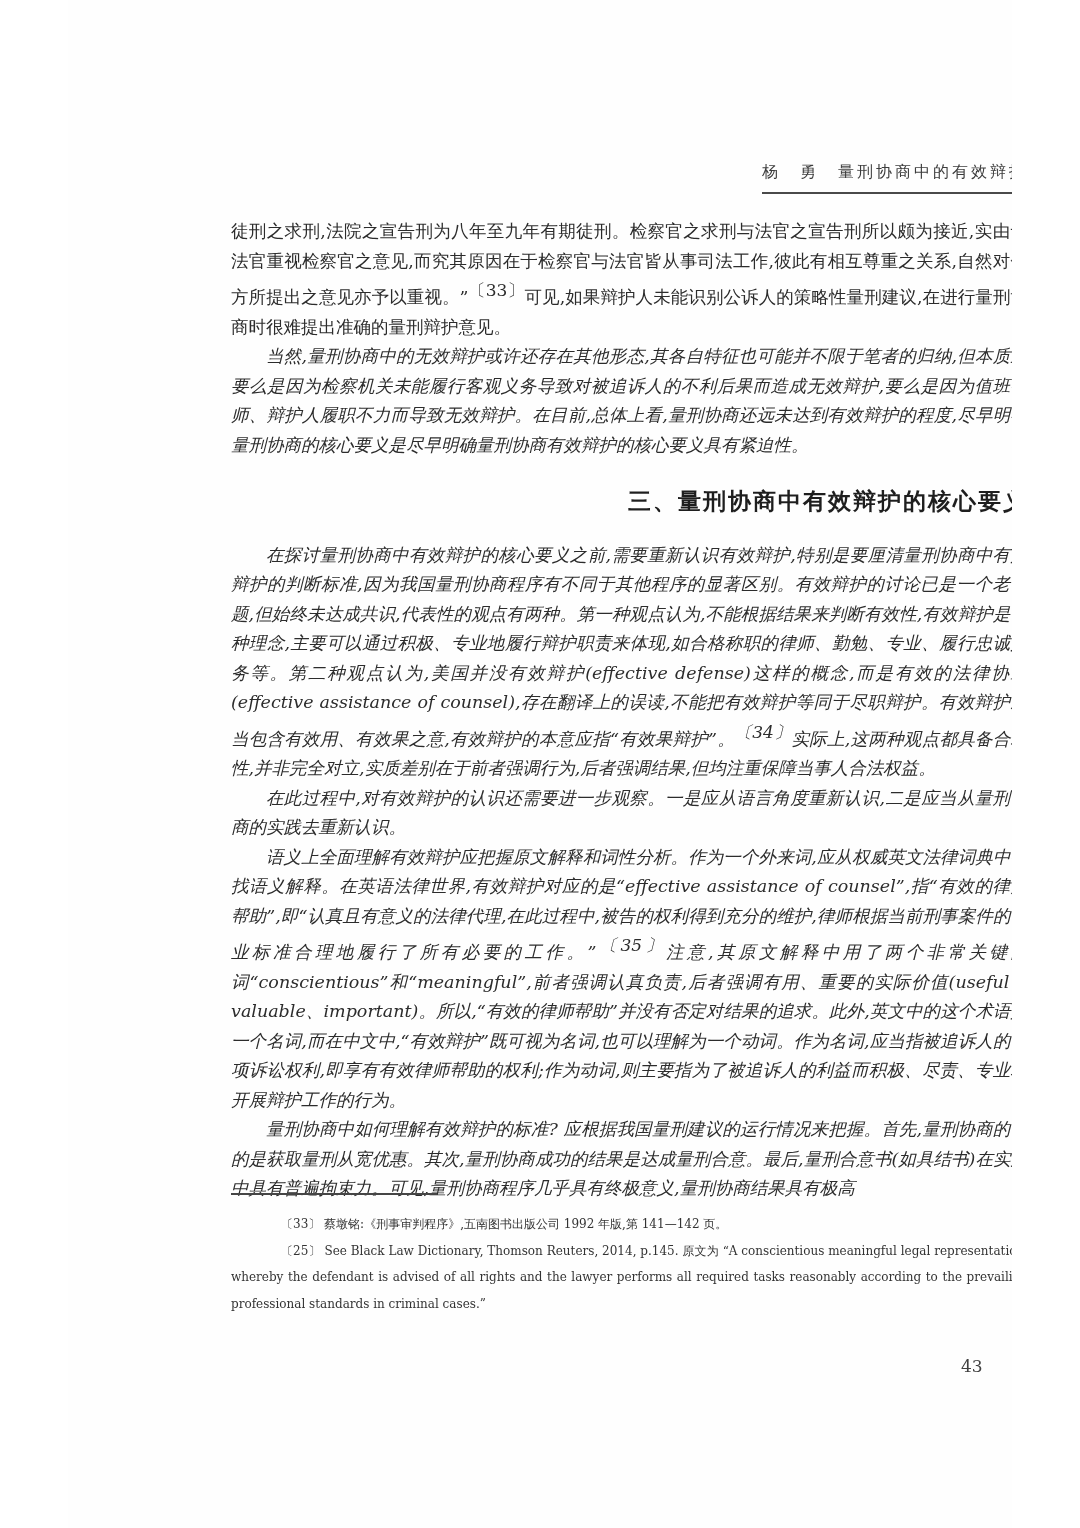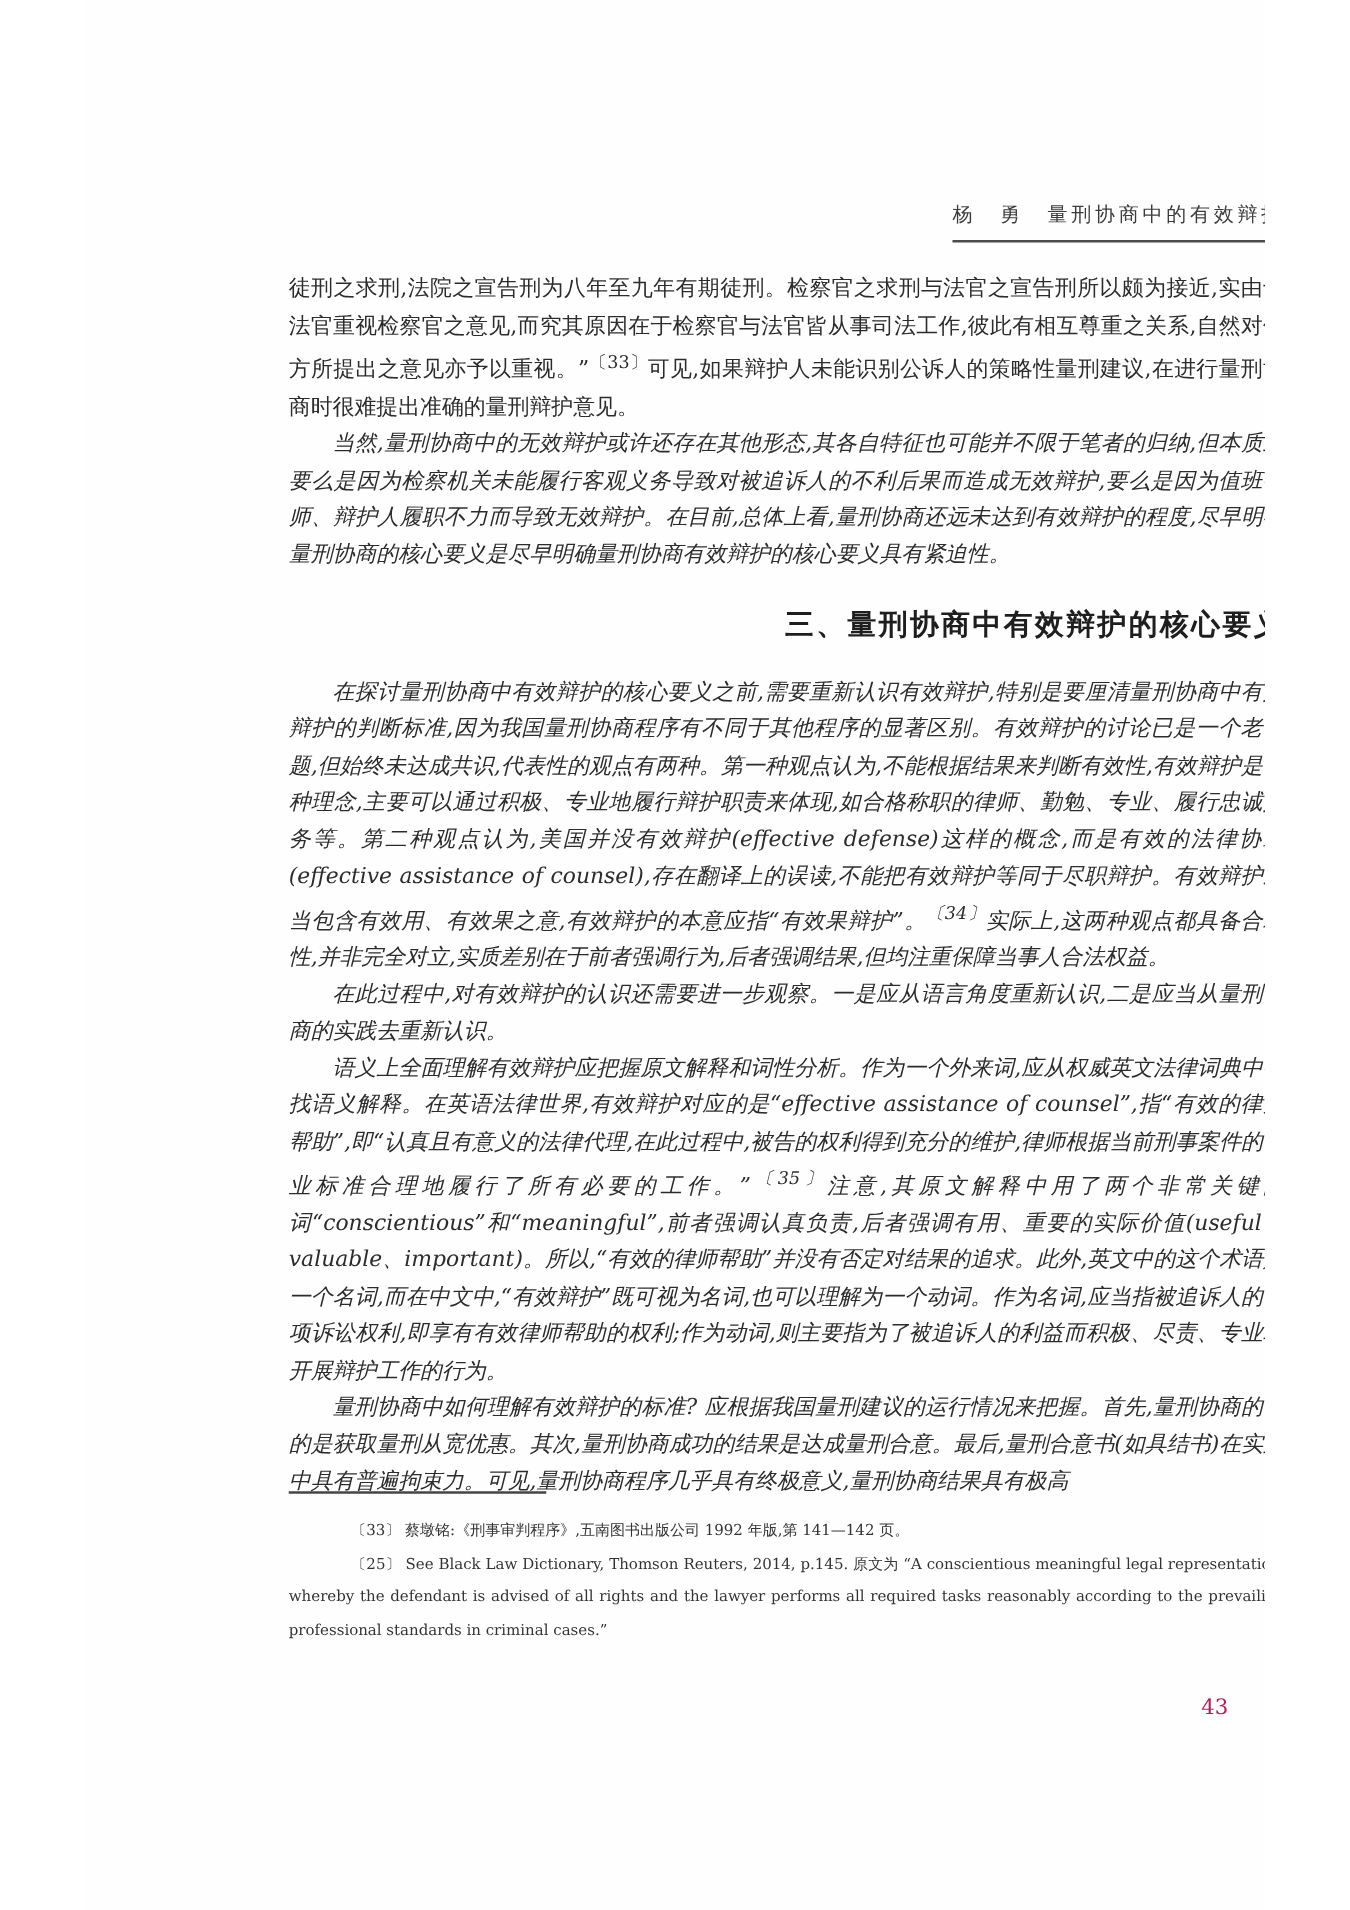--- a/index.html
+++ b/index.html
@@ -8,31 +8,31 @@
     position:relative; width:944px; height:1528px; margin:0 auto;
     background:#fefefe; color:#2d2d2d; overflow:hidden;
     font-family:"DejaVu Serif","Liberation Serif",serif;
   }
   .content { position:absolute; left:163px; top:162px; width:797px; }
   .running-header { text-align:right; font-size:16px; color:#3c3c3c; }
   .rh-text { display:inline-block; letter-spacing:3px; border-bottom:2px solid #4a4a4a; padding-bottom:9px; }
   .article { margin-top:23px; font-size:17.5px; line-height:29.5px; text-align:justify; color:#2c2c2c; }
   .para { text-indent:0; }
   .para.indent { text-indent:2em;font-style:italic; }
-  .fnref { font-size:14px; vertical-align:7px; }
+  .fnref { font-size:17px; vertical-align:7px; }
   .section-heading {
     font-size:23px; font-weight:bold; text-align:right; color:#1e1e1e;
     letter-spacing:2px; padding:26px 0 25px 0;
   }
   .footnote-area { position:absolute; left:163px; top:1193px; width:797px; }
   .footnote-sep { width:206px; border-top:2px solid #454545; }
   .footnotes { margin-top:16px; font-size:12px; line-height:26.5px; text-align:justify; color:#333; }
   .footnote { text-indent:50px; }
   .italic { }
-  .page-number { position:absolute; left:893px; top:1356px; font-size:17px; color:#be185d; }
+  .page-number { position:absolute; left:893px; top:1356px; font-size:17px; color:#404040; }
 </style>
 </head>
 <body>
 
 <div class="page">
 
   <div class="content">
     <div class="running-header">
       <span class="rh-text">杨　勇　量刑协商中的有效辩护</span>
     </div>

